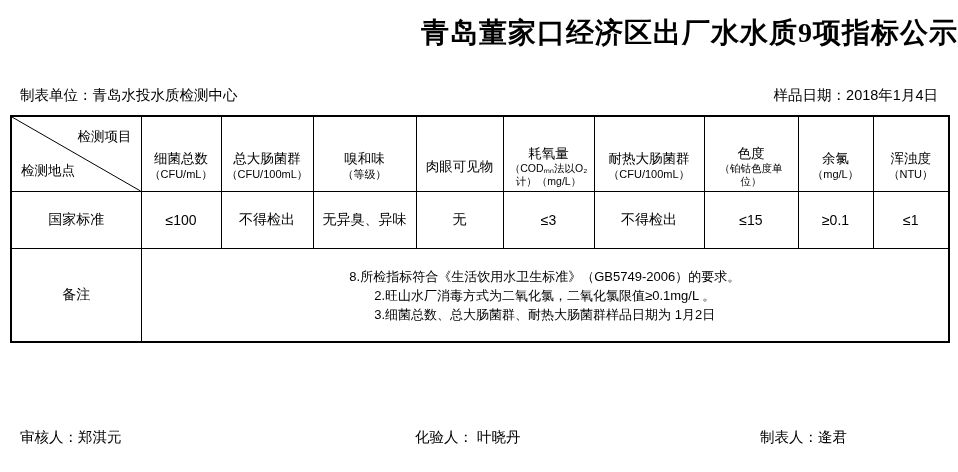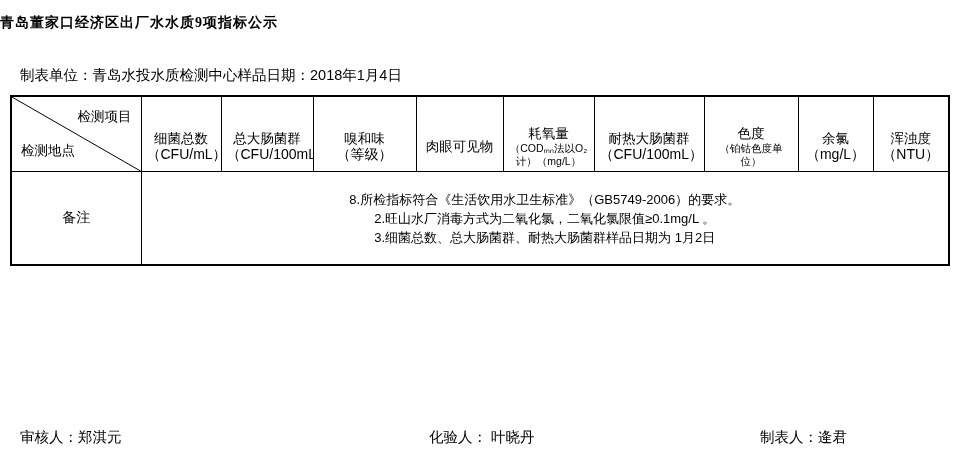--- a/index.html
+++ b/index.html
@@ -9,30 +9,30 @@
     width: 958px;
     height: 472px;
     font-family: "Liberation Sans", sans-serif;
     color: #000000;
     overflow: hidden;
   }
   .page { width: 958px; height: 472px; position: relative; }
 
   .title {
     margin: 14px 0 0 0;
-    text-align: left;
-    font-size: 14px;
+    text-align: right;
+    font-size: 28px;
     font-weight: bold;
     letter-spacing: 1px;
     font-family: "Liberation Serif", serif;
   }
 
   .meta {
     display: flex;
-    justify-content: flex-start;
+    justify-content: space-between;
     margin: 34px 20px 0 20px;
     font-size: 14.5px;
   }
 
   table.report {
     border-collapse: collapse;
     table-layout: fixed;
     margin: 10px 0 0 10px;
     width: 938px;
     border: 2px solid #000;
@@ -44,21 +44,21 @@
     padding: 0 5px;
     font-weight: normal;
     font-size: 14px;
     overflow: hidden;
   }
   tr.header-row th { height: 74px; }
   tr.data-row td { height: 56px; }
   tr.remark-row td { height: 92px; }
 
   .col-name { font-size: 13.5px; line-height: 17px; margin-top: 24px; }
-  .col-unit { font-size: 14px; line-height: 15px; }
+  .col-unit { font-size: 11px; line-height: 15px; }
   .col-unit.small { font-size: 10.5px; line-height: 13px; }
 
   th.corner { position: relative; padding: 0; margin-left: 43px; }
   th.corner svg.diag {
     position: absolute;
     left: 0; top: 0;
     width: 100%; height: 100%;
     display: block;
   }
   .corner-top {
@@ -85,21 +85,21 @@
 
   .footer {
     position: absolute;
     left: 0; top: 414px;
     width: 948px;
     height: 22px;
     font-size: 14.5px;
   }
   .footer span { position: absolute; white-space: nowrap; }
   .footer .f-left { left: 20px; }
-  .footer .f-center { left: 429px; }
+  .footer .f-center { left: 415px; }
   .footer .f-right { left: 760px; text-align: center; }
 </style>
 </head>
 <body>
 
 <div class="page">
 
   <h1 class="title">青岛董家口经济区出厂水水质9项指标公示</h1>
 
   <div class="meta">
@@ -160,20 +160,32 @@
           <div class="col-name">余氯</div>
           <div class="col-unit">（mg/L）</div>
         </th>
         <th>
           <div class="col-name">浑浊度</div>
           <div class="col-unit">（NTU）</div>
         </th>
       </tr>
 
 
+      <tr class="data-row">
+        <td>国家标准</td>
+        <td>≤100</td>
+        <td>不得检出</td>
+        <td>无异臭、异味</td>
+        <td>无</td>
+        <td>≤3</td>
+        <td>不得检出</td>
+        <td>≤15</td>
+        <td>≥0.1</td>
+        <td>≤1</td>
+      </tr>
 
       <tr class="remark-row">
         <td>备注</td>
         <td class="remark-cell" colspan="9">
           <div class="remark-line">8.所检指标符合《生活饮用水卫生标准》（GB5749-2006）的要求。</div>
           <div class="remark-line">2.旺山水厂消毒方式为二氧化氯，二氧化氯限值≥0.1mg/L 。</div>
           <div class="remark-line">3.细菌总数、总大肠菌群、耐热大肠菌群样品日期为 1月2日</div>
         </td>
       </tr>
     </tbody>

